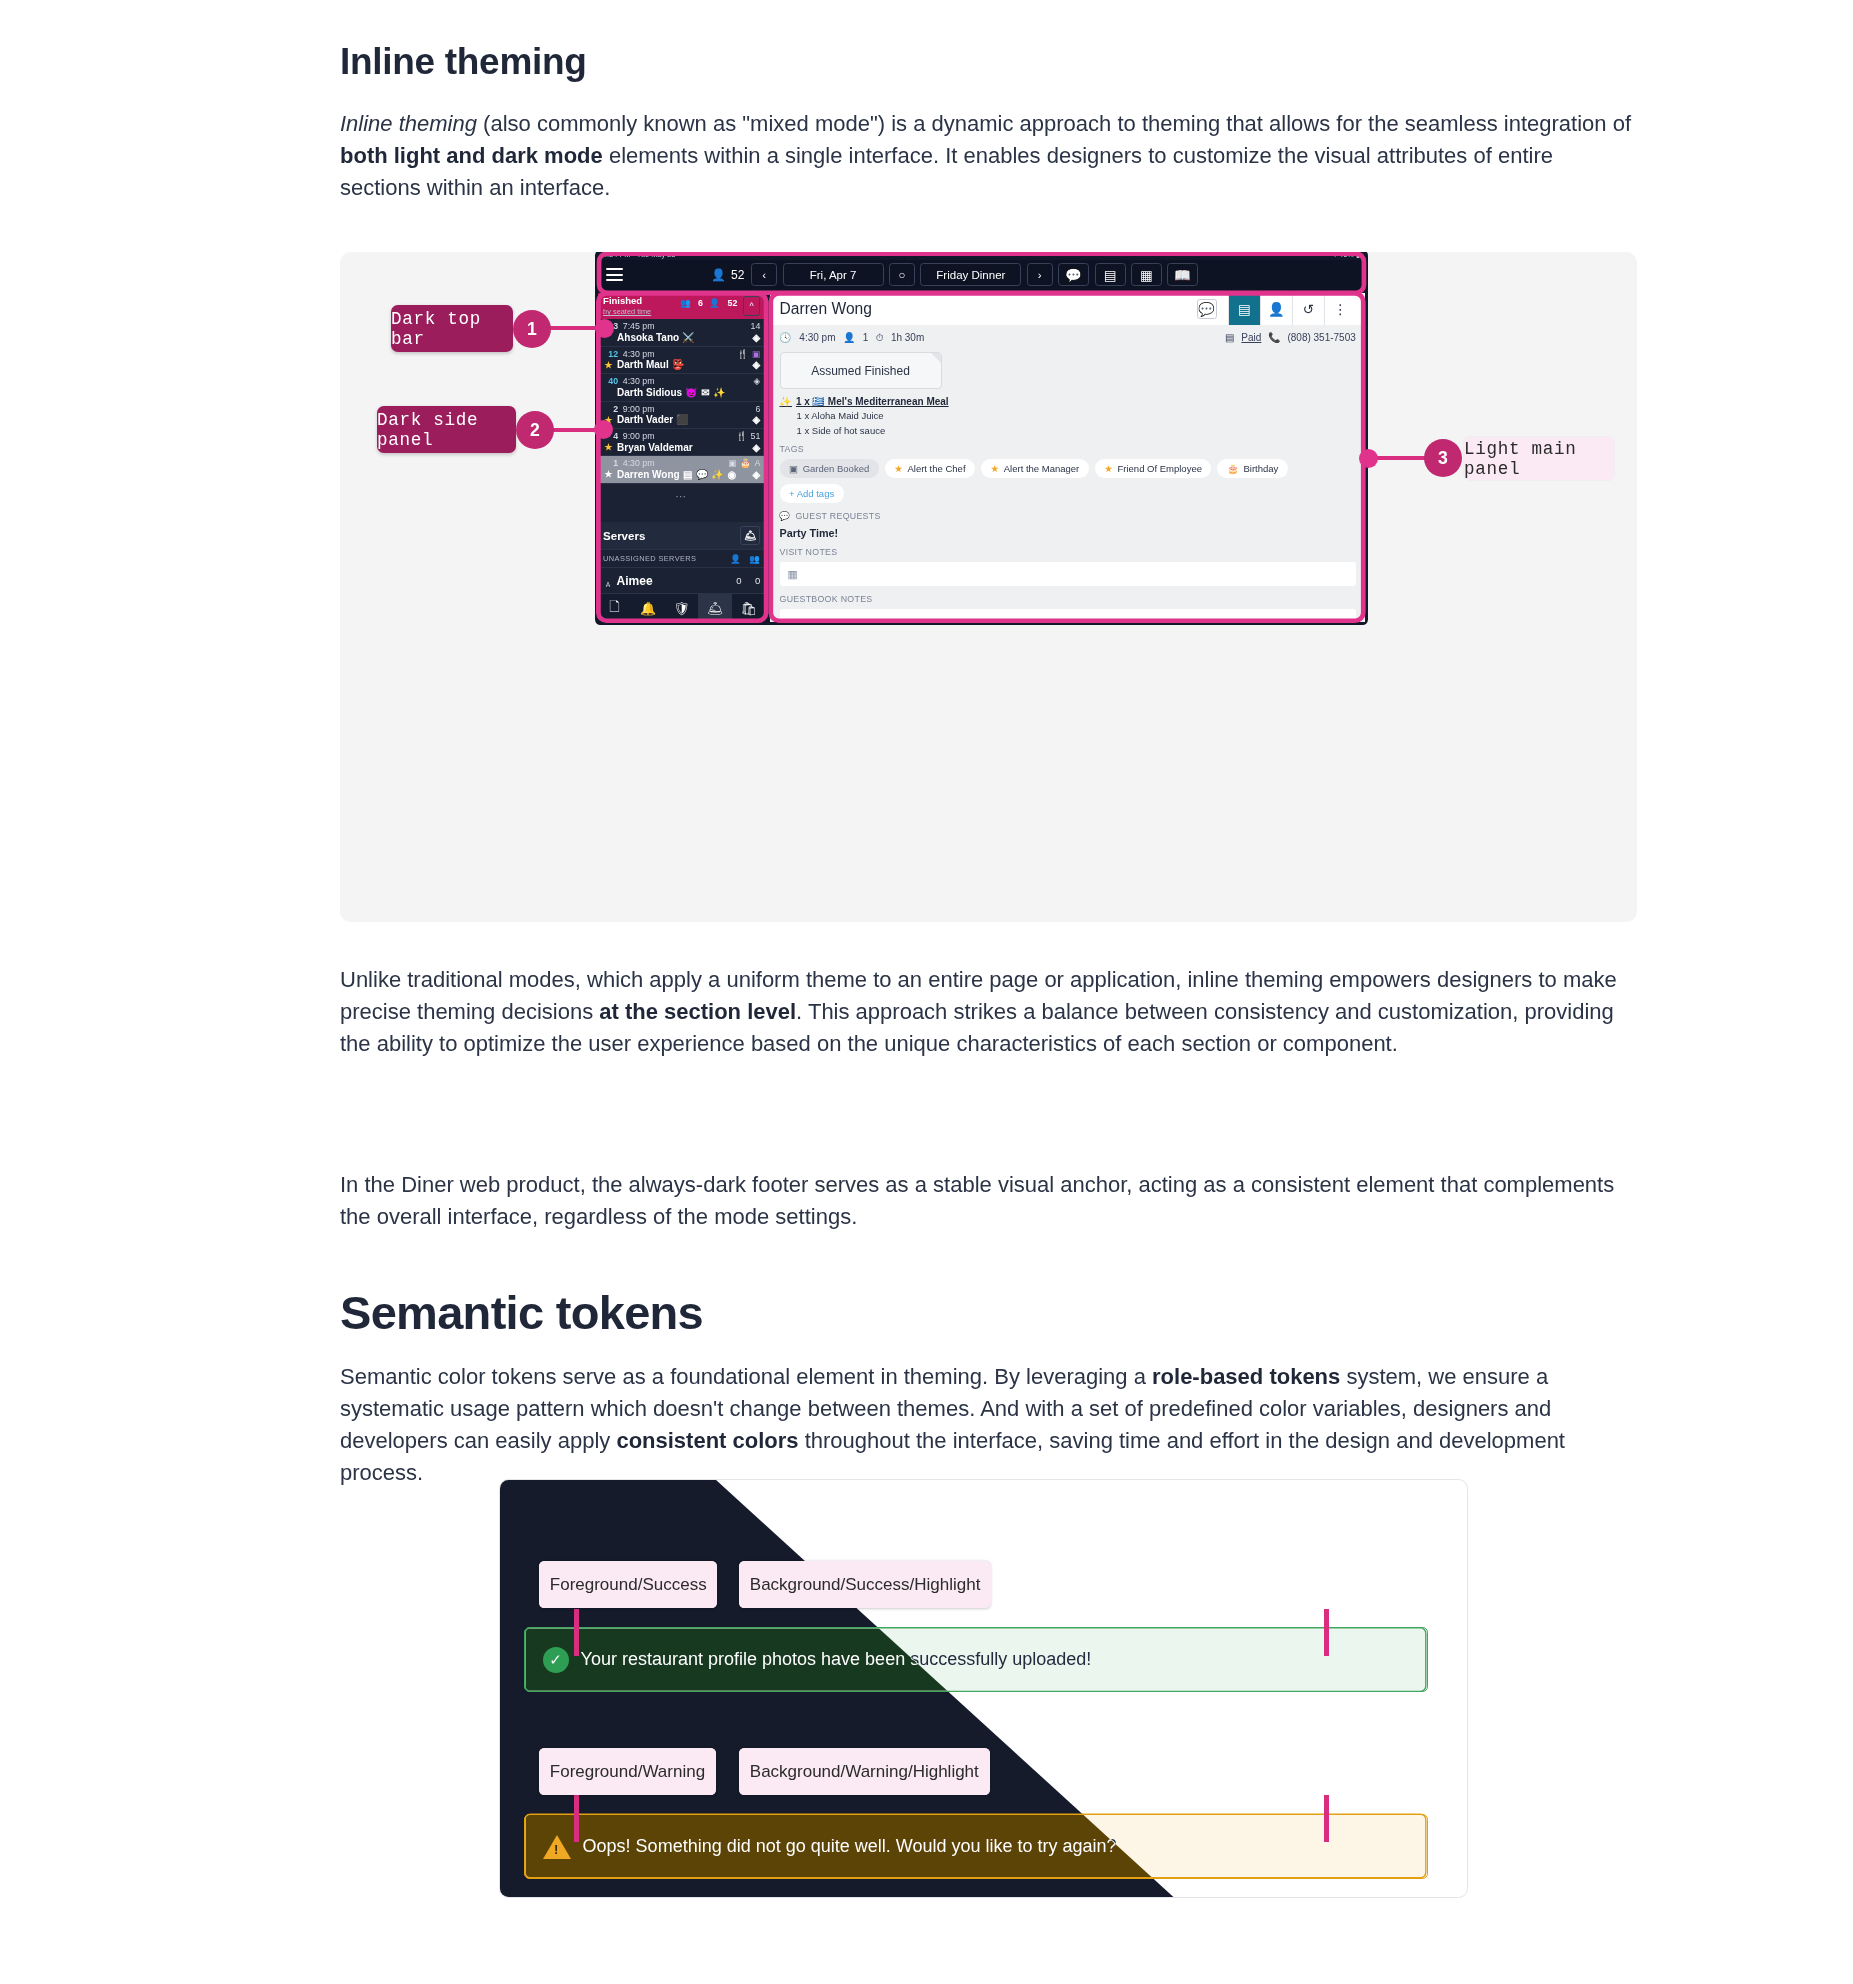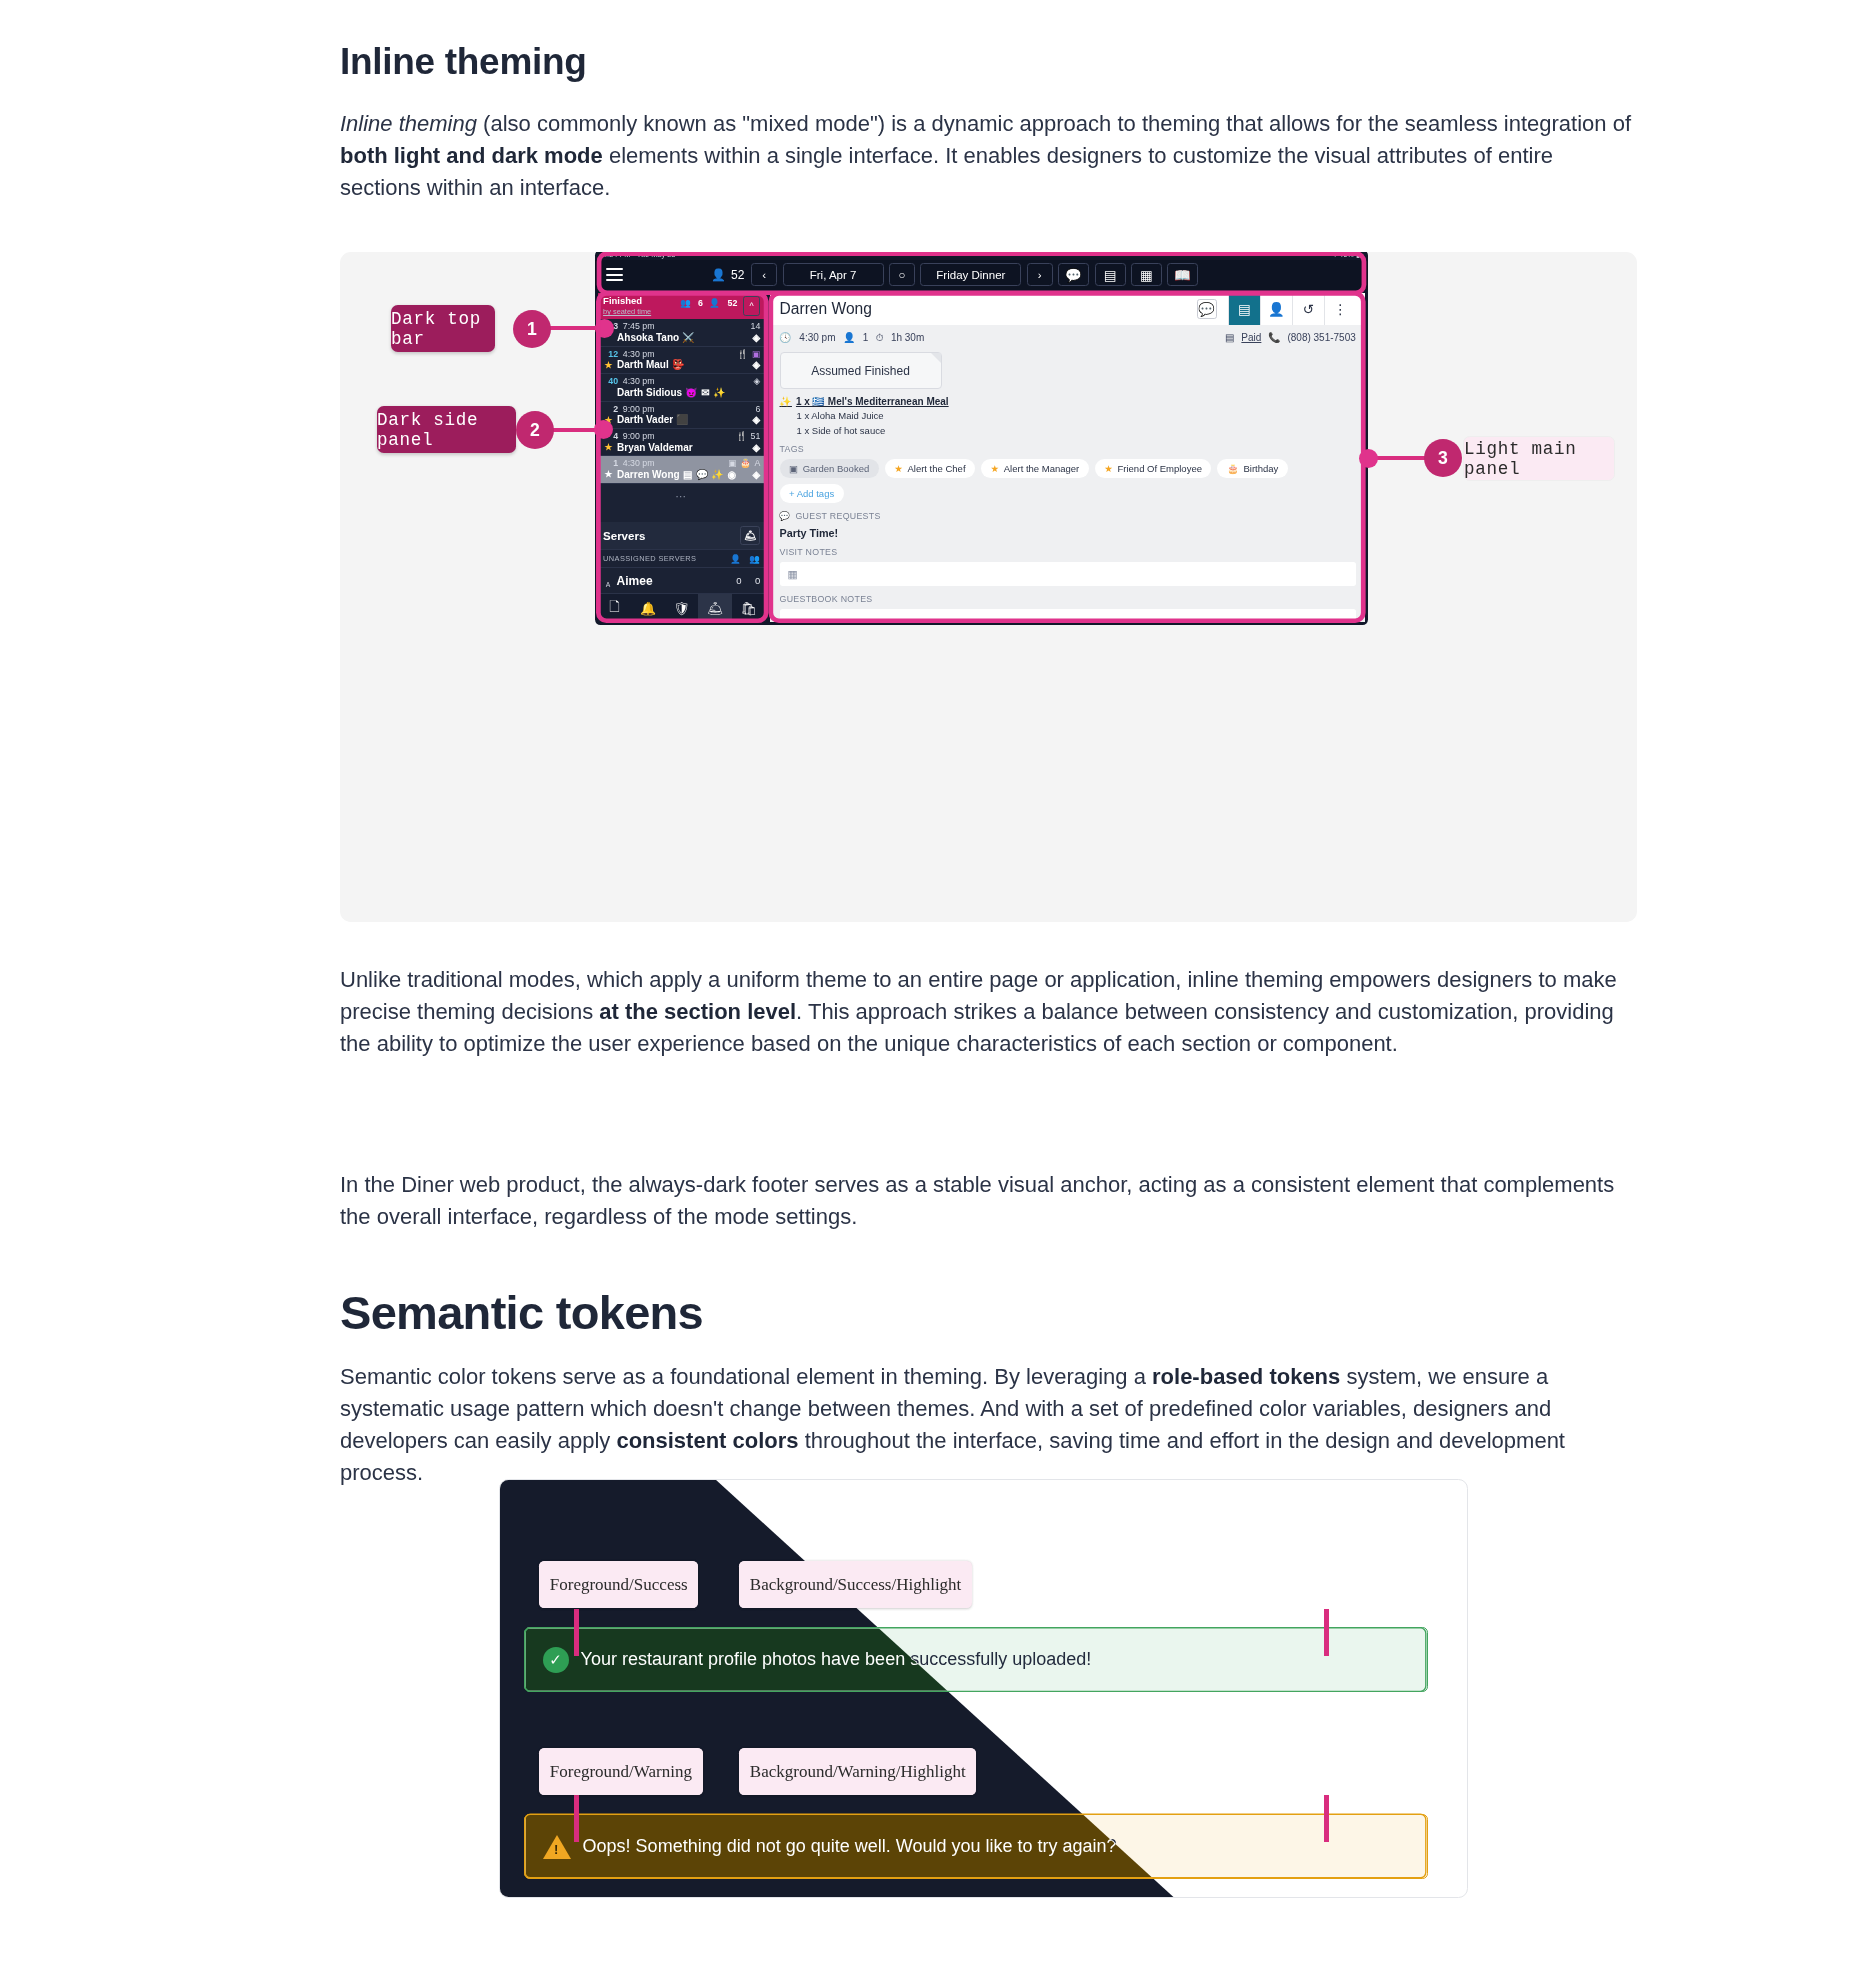--- a/index.html
+++ b/index.html
@@ -160,21 +160,21 @@
   .notefield.cut { height:15px; }
 
   
   .diagram2 {
     position:absolute; left:499px; top:1479px; width:969px; height:419px;
     background:#fff; border:0.7px solid #e3e5e9; border-radius:9.5px; overflow:hidden;
   }
   .darkwedge { position:absolute; inset:0; }
   .tokbox {
     position:absolute; background:#fbeaf3; border-radius:5.4px;
-    font-family:Liberation Serif, serif; font-size:17px; color:#2b2b2b;
+    font-family:Liberation Sans, sans-serif; font-size:17px; color:#2b2b2b;
     display:flex; align-items:center; justify-content:center;
     box-shadow:0 0.7px 2.7px rgba(0,0,0,.10); z-index:4; padding:0 10.8px; white-space:nowrap;
   }
   .tick { position:absolute; width:5.4px; background:#d92d7f; z-index:5; }
   .alert {
     position:absolute; border-radius:5.4px; display:flex; align-items:center;
     padding:0 17.6px; gap:12px; font-size:18px; z-index:3;
   }
   .alert .txt { position:relative; z-index:3; }
   .alert-success { border:1.4px solid #43a55f; background:#eaf6ee; }
@@ -191,21 +191,21 @@
 <div class="page">
 
   <div class="h2" style="left:340px; top:41px;">Inline theming</div>
 
   <div class="para" style="left:340px; top:108px; width:1299px;">
     <i>Inline theming</i><span> (also commonly known as "mixed mode") is a dynamic approach to theming that allows for the seamless integration of </span><b>both light and dark mode</b><span> elements within a single interface. It enables designers to customize the visual attributes of entire sections within an interface.</span>
   </div>
 
   <div class="diagram1">
 
-    <div class="callout-box" style="left:51px; top:53px; width:104px; height:47px;font-family:Liberation Mono, monospace;">Dark top bar</div>
+    <div class="callout-box" style="left:51px; top:53px; width:122px; height:47px;font-family:Liberation Mono, monospace;">Dark top bar</div>
     <div class="lead-line" style="left:190px; top:74px; width:74px;"></div>
     <div class="callout-num" style="left:173px; top:58px;">1</div>
     <div class="lead-dot" style="left:255px; top:67px;"></div>
 
     <div class="callout-box" style="left:37px; top:154px; width:139px; height:47px;">Dark side panel</div>
     <div class="lead-line" style="left:193px; top:176px; width:68px;"></div>
     <div class="callout-num" style="left:176px; top:159px;">2</div>
     <div class="lead-dot" style="left:254px; top:168px;"></div>
 
     <div class="callout-box light" style="left:1123px; top:184px; width:152px; height:45px;">Light main panel</div>

